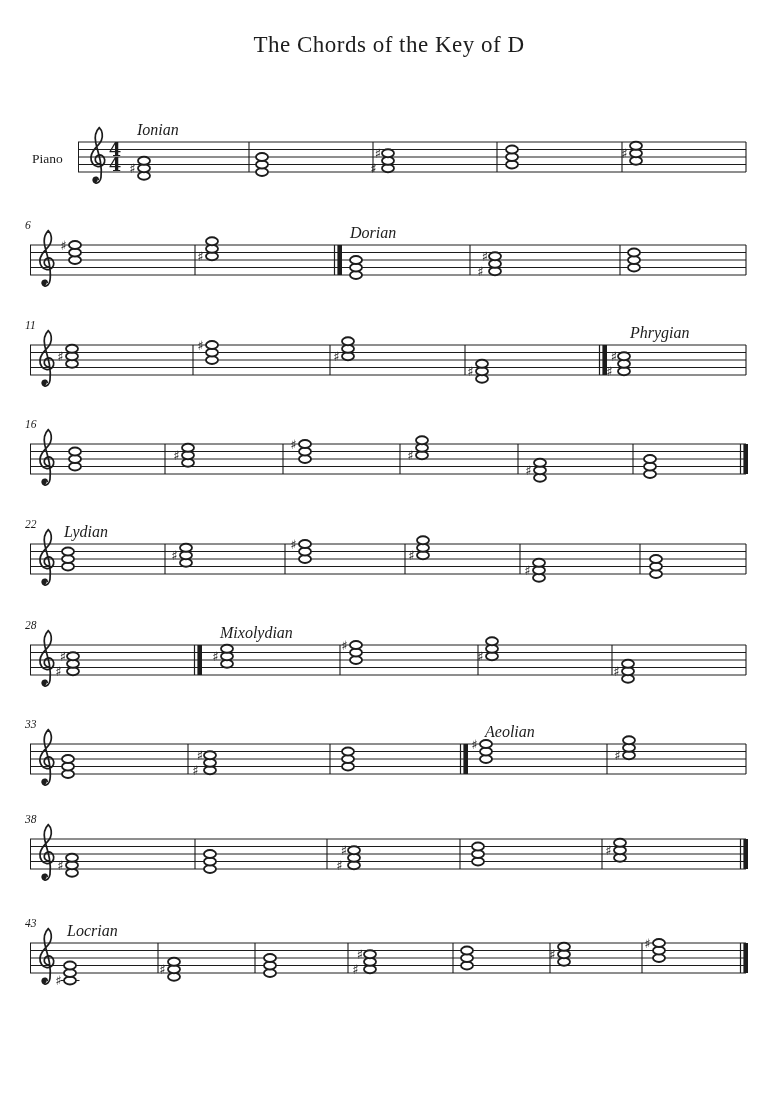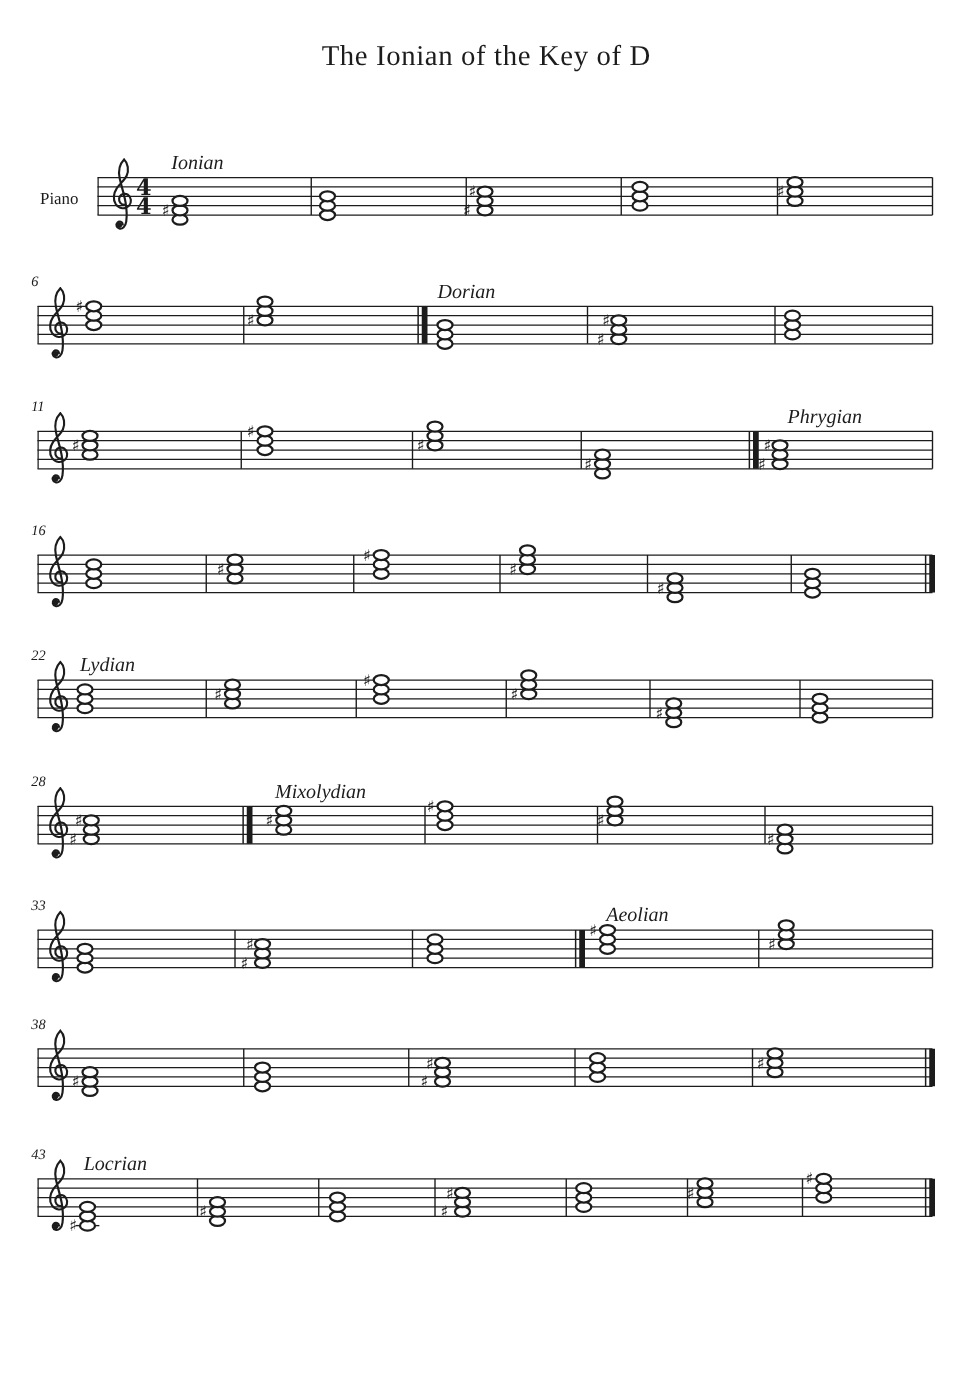--- a/index.html
+++ b/index.html
@@ -6,21 +6,21 @@
   .page{position:relative;width:778px;height:1100px;background:#ffffff;overflow:hidden;
         font-family:"Liberation Serif",serif;}
   .title{position:absolute;top:32px;left:0;width:100%;text-align:center;
          font-size:23px;color:#1c1c1c;letter-spacing:0.5px;}
   svg.score{position:absolute;top:0;left:0;}
 </style>
 </head>
 <body>
 
 <div class="page">
-  <div class="title">The Ionian of the Key of D</div>
+  <div class="title">The Chords of the Key of D</div>
   <svg class="score" id="score-svg" width="778" height="1100" viewBox="0 0 778 1100">
       <g>
         <line x1="78" y1="142" x2="746" y2="142" stroke="#1c1c1c" stroke-width="1"></line>
         <line x1="78" y1="149.5" x2="746" y2="149.5" stroke="#1c1c1c" stroke-width="1"></line>
         <line x1="78" y1="157" x2="746" y2="157" stroke="#1c1c1c" stroke-width="1"></line>
         <line x1="78" y1="164.5" x2="746" y2="164.5" stroke="#1c1c1c" stroke-width="1"></line>
         <line x1="78" y1="172" x2="746" y2="172" stroke="#1c1c1c" stroke-width="1"></line>
         <line x1="78.5" y1="142" x2="78.5" y2="172" stroke="#1c1c1c" stroke-width="1"></line>
         <g transform="translate(89,142) scale(1.07)">
           <path d="M 9.6,-13.5 C 6.4,-10.2 5.2,-4.6 6.3,0.6 C 7.5,6.2 9.7,12.6 10.7,18.6 C 11.6,24 11.8,28.6 11.2,33 C 10.7,36.6 8.3,38.9 6,38.2 C 3.9,37.6 3.2,35 4.7,33.6 C 6.1,32.3 8.4,33.1 8.6,35 M 9.6,-13.5 C 12.6,-10.8 13.3,-5.2 11.5,-1.3 C 9.9,2 6.3,4.8 4.1,8.1 C 1.8,11.6 1,16.5 3.4,20 C 5.8,23.5 10.6,24 13.2,21.2 C 15.6,18.6 15,14.6 12.4,12.9 C 9.9,11.2 6.4,12.6 5.9,15.6 C 5.5,18.2 7.3,20.4 9.9,20.5" fill="none" stroke="#1c1c1c" stroke-width="1.6" stroke-linecap="round"></path>

